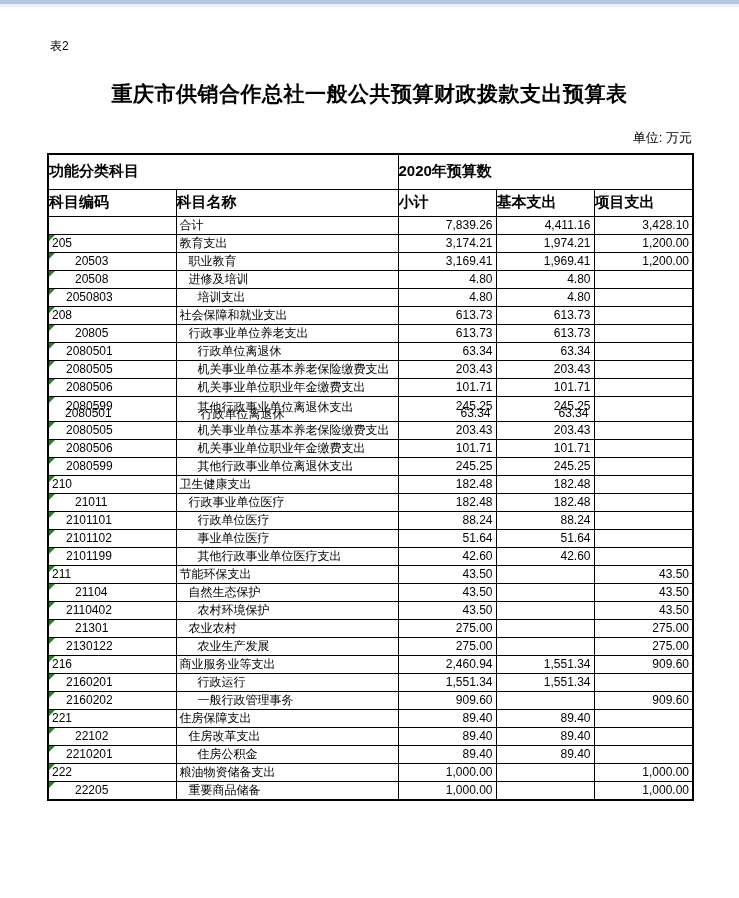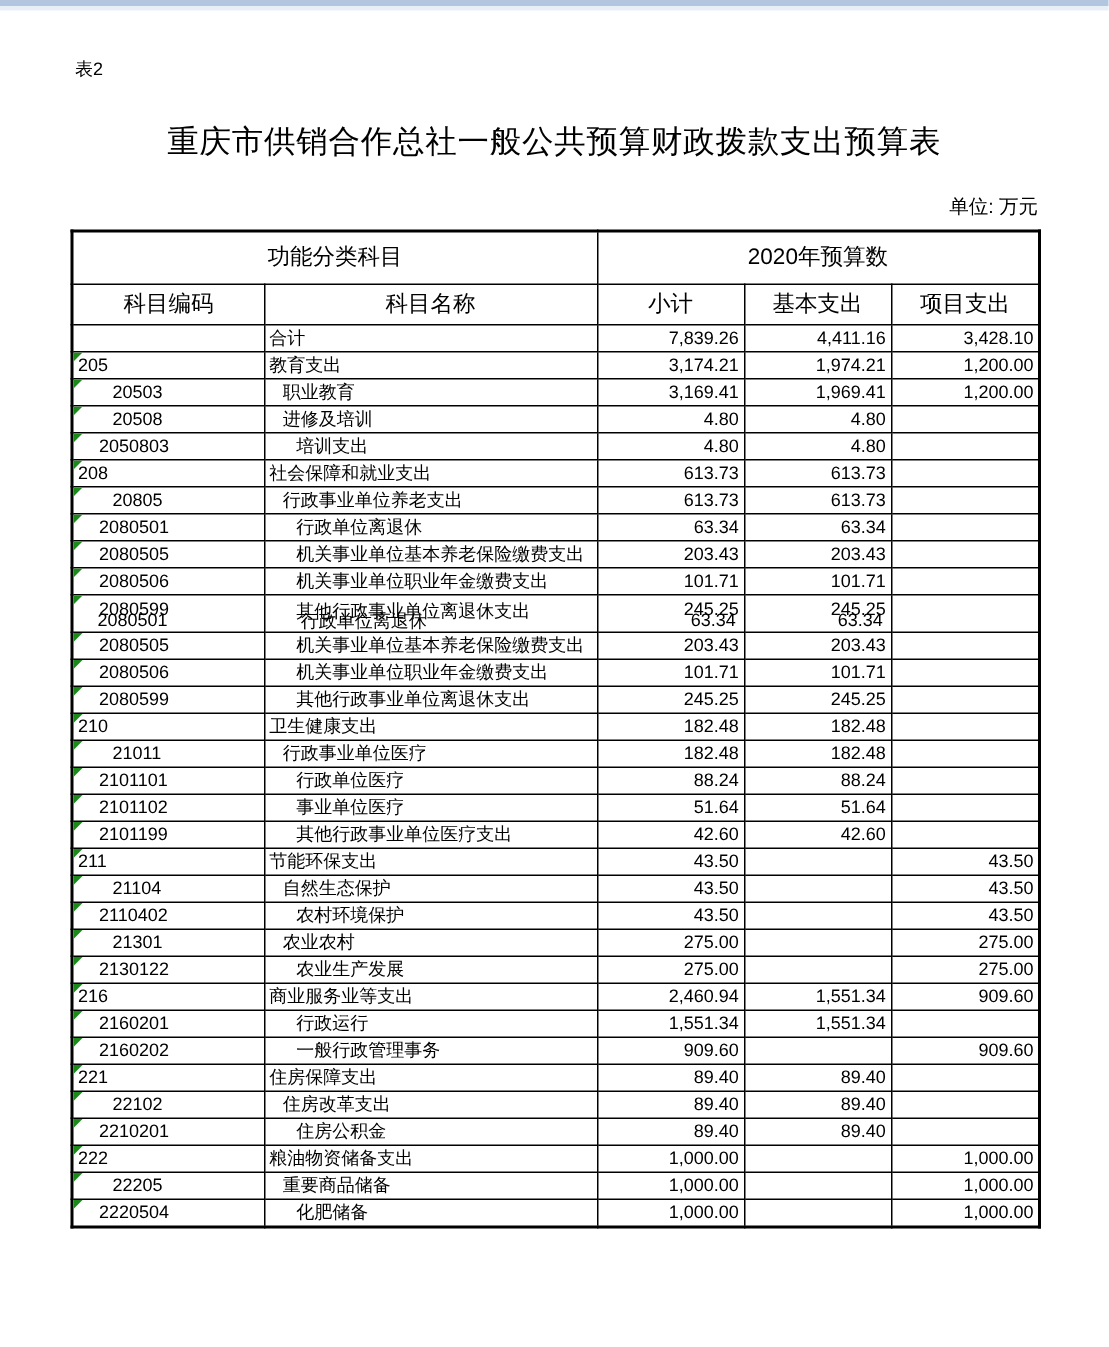--- a/index.html
+++ b/index.html
@@ -2,31 +2,31 @@
 <html style="--error-triangle: #1b8a1b; --top-strip: #b3c6e0;"><head>
 <meta charset="utf-8">
 <style>
   * { margin:0; padding:0; box-sizing:border-box; }
   html,body { width:739px; height:898px; background:#fff; overflow:hidden;
     font-family:"Liberation Sans","DejaVu Sans",sans-serif; color:#000; }
   .top-strip { position:absolute; left:0; top:0; width:739px; height:4px; background:var(--top-strip,#b3c6e0); }
   .top-strip2 { position:absolute; left:0; top:4px; width:739px; height:3px; background:#e9eff7; }
   .table-label { position:absolute; left:50px; top:38px; font-size:12px; }
   .page-title { position:absolute; left:0; top:80px; width:739px; text-align:center;
-    font-size:21px; font-weight:normal; letter-spacing:0.5px; }
+    font-size:21px; font-weight:bold; letter-spacing:0.5px; }
   .unit-note { position:absolute; top:129px; left:47px; width:645px; text-align:right; font-size:13px; }
 
   table.budget { position:absolute; left:47px; top:153px; width:645px;
     border-collapse:collapse; table-layout:fixed; }
   table.budget { border:2px solid #000; }
   table.budget th, table.budget td { border:1px solid #000; overflow:hidden; white-space:nowrap; }
 
   thead tr.group-row { height:35px; }
   thead tr.col-row { height:27px; }
-  thead th { font-size:15px; font-weight:normal; text-align:center; vertical-align:middle; }
+  thead th { font-size:15px; font-weight:bold; text-align:left; vertical-align:middle; }
 
   tbody tr { height:18px; }
   tbody td { font-size:12px; vertical-align:middle; }
   td.code-cell { position:relative; }
   td.name-cell { position:relative; }
   td.num { text-align:right; padding-right:3px; }
 
   
   tr.lvl0 td.code-cell, tr.lvl1 td.code-cell { padding-left:3px; }
   tr.lvl2 td.code-cell { padding-left:26px; }
@@ -317,21 +317,14 @@
     <td class="num"><span class="main"></span></td>
     <td class="num"><span class="main">1,000.00</span></td>
   </tr>
       <tr class="lvl2">
     <td class="code-cell"><span class="tri"></span><span class="main">22205</span></td>
     <td class="name-cell"><span class="main">重要商品储备</span></td>
     <td class="num"><span class="main">1,000.00</span></td>
     <td class="num"><span class="main"></span></td>
     <td class="num"><span class="main">1,000.00</span></td>
   </tr>
-      <tr class="lvl3">
-    <td class="code-cell"><span class="tri"></span><span class="main">2220504</span></td>
-    <td class="name-cell"><span class="main">化肥储备</span></td>
-    <td class="num"><span class="main">1,000.00</span></td>
-    <td class="num"><span class="main"></span></td>
-    <td class="num"><span class="main">1,000.00</span></td>
-  </tr>
     </tbody>
 </table>
 
 </body></html>

